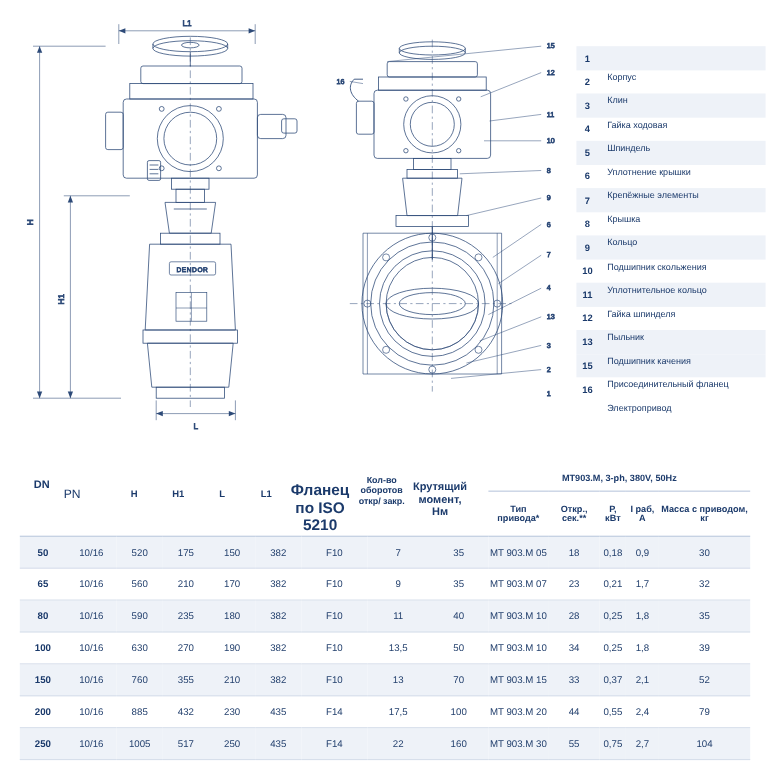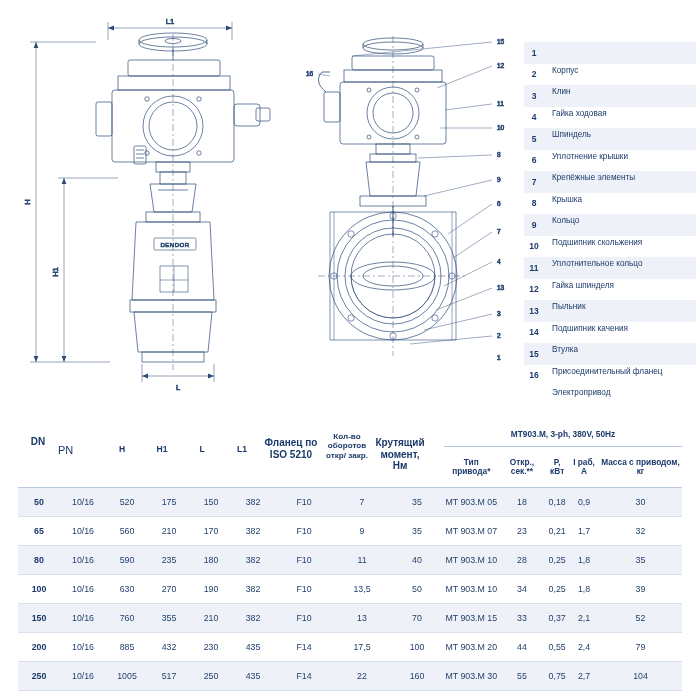--- a/index.html
+++ b/index.html
@@ -314,24 +314,20 @@
       <span class="legend-label">Гайка шпинделя</span>
     </div>
   <div class="legend-row">
       <span class="legend-num">12</span>
       <span class="legend-label">Пыльник</span>
     </div>
   <div class="legend-row alt">
       <span class="legend-num">13</span>
       <span class="legend-label">Подшипник качения</span>
     </div>
-  <div class="legend-row">
-      <span class="legend-num">14</span>
-      <span class="legend-label">Втулка</span>
-    </div>
   <div class="legend-row alt">
       <span class="legend-num">15</span>
       <span class="legend-label">Присоединительный фланец</span>
     </div>
   <div class="legend-row">
       <span class="legend-num">16</span>
       <span class="legend-label">Электропривод</span>
     </div>
 </div>
 
@@ -490,17 +486,17 @@
     </tbody>
   </table>
 
   <div style="position:absolute; left:0; top:0; width:664px; height:52px; pointer-events:none;">
     <div style="position:absolute; left:0; width:40px; top:12px; text-align:center; font-size:10px; font-weight:bold;">DN</div>
     <div style="position:absolute; left:40px; width:44px; top:20px; text-align:left; font-size:11px; font-weight:normal;">PN</div>
     <div style="position:absolute; left:84px; width:40px; top:20px; text-align:center; font-size:8.6px; font-weight:bold;">H</div>
     <div style="position:absolute; left:124px; width:40px; top:20px; text-align:center; font-size:8.6px; font-weight:bold;">H1</div>
     <div style="position:absolute; left:164px; width:40px; top:20px; text-align:center; font-size:8.6px; font-weight:bold;">L</div>
     <div style="position:absolute; left:204px; width:40px; top:20px; text-align:center; font-size:8.6px; font-weight:bold;">L1</div>
-    <div style="position:absolute; left:244px; width:58px; top:13px; text-align:center; font-size:10px; font-weight:bold; line-height:1.15;">Фланец по ISO 5210</div>
+    <div style="position:absolute; left:244px; width:58px; top:13px; text-align:center; font-size:14px; font-weight:bold; line-height:1.15;">Фланец по ISO 5210</div>
     <div style="position:absolute; left:302px; width:54px; top:8px; text-align:center; font-size:8.1px; font-weight:bold; line-height:1.15;">Кол-во оборотов откр/ закр.</div>
     <div style="position:absolute; left:356px; width:52px; top:13px; text-align:center; font-size:10px; font-weight:bold; line-height:1.15;">Крутящий момент, Нм</div>
   </div>
 </div>
 
 </body></html>

